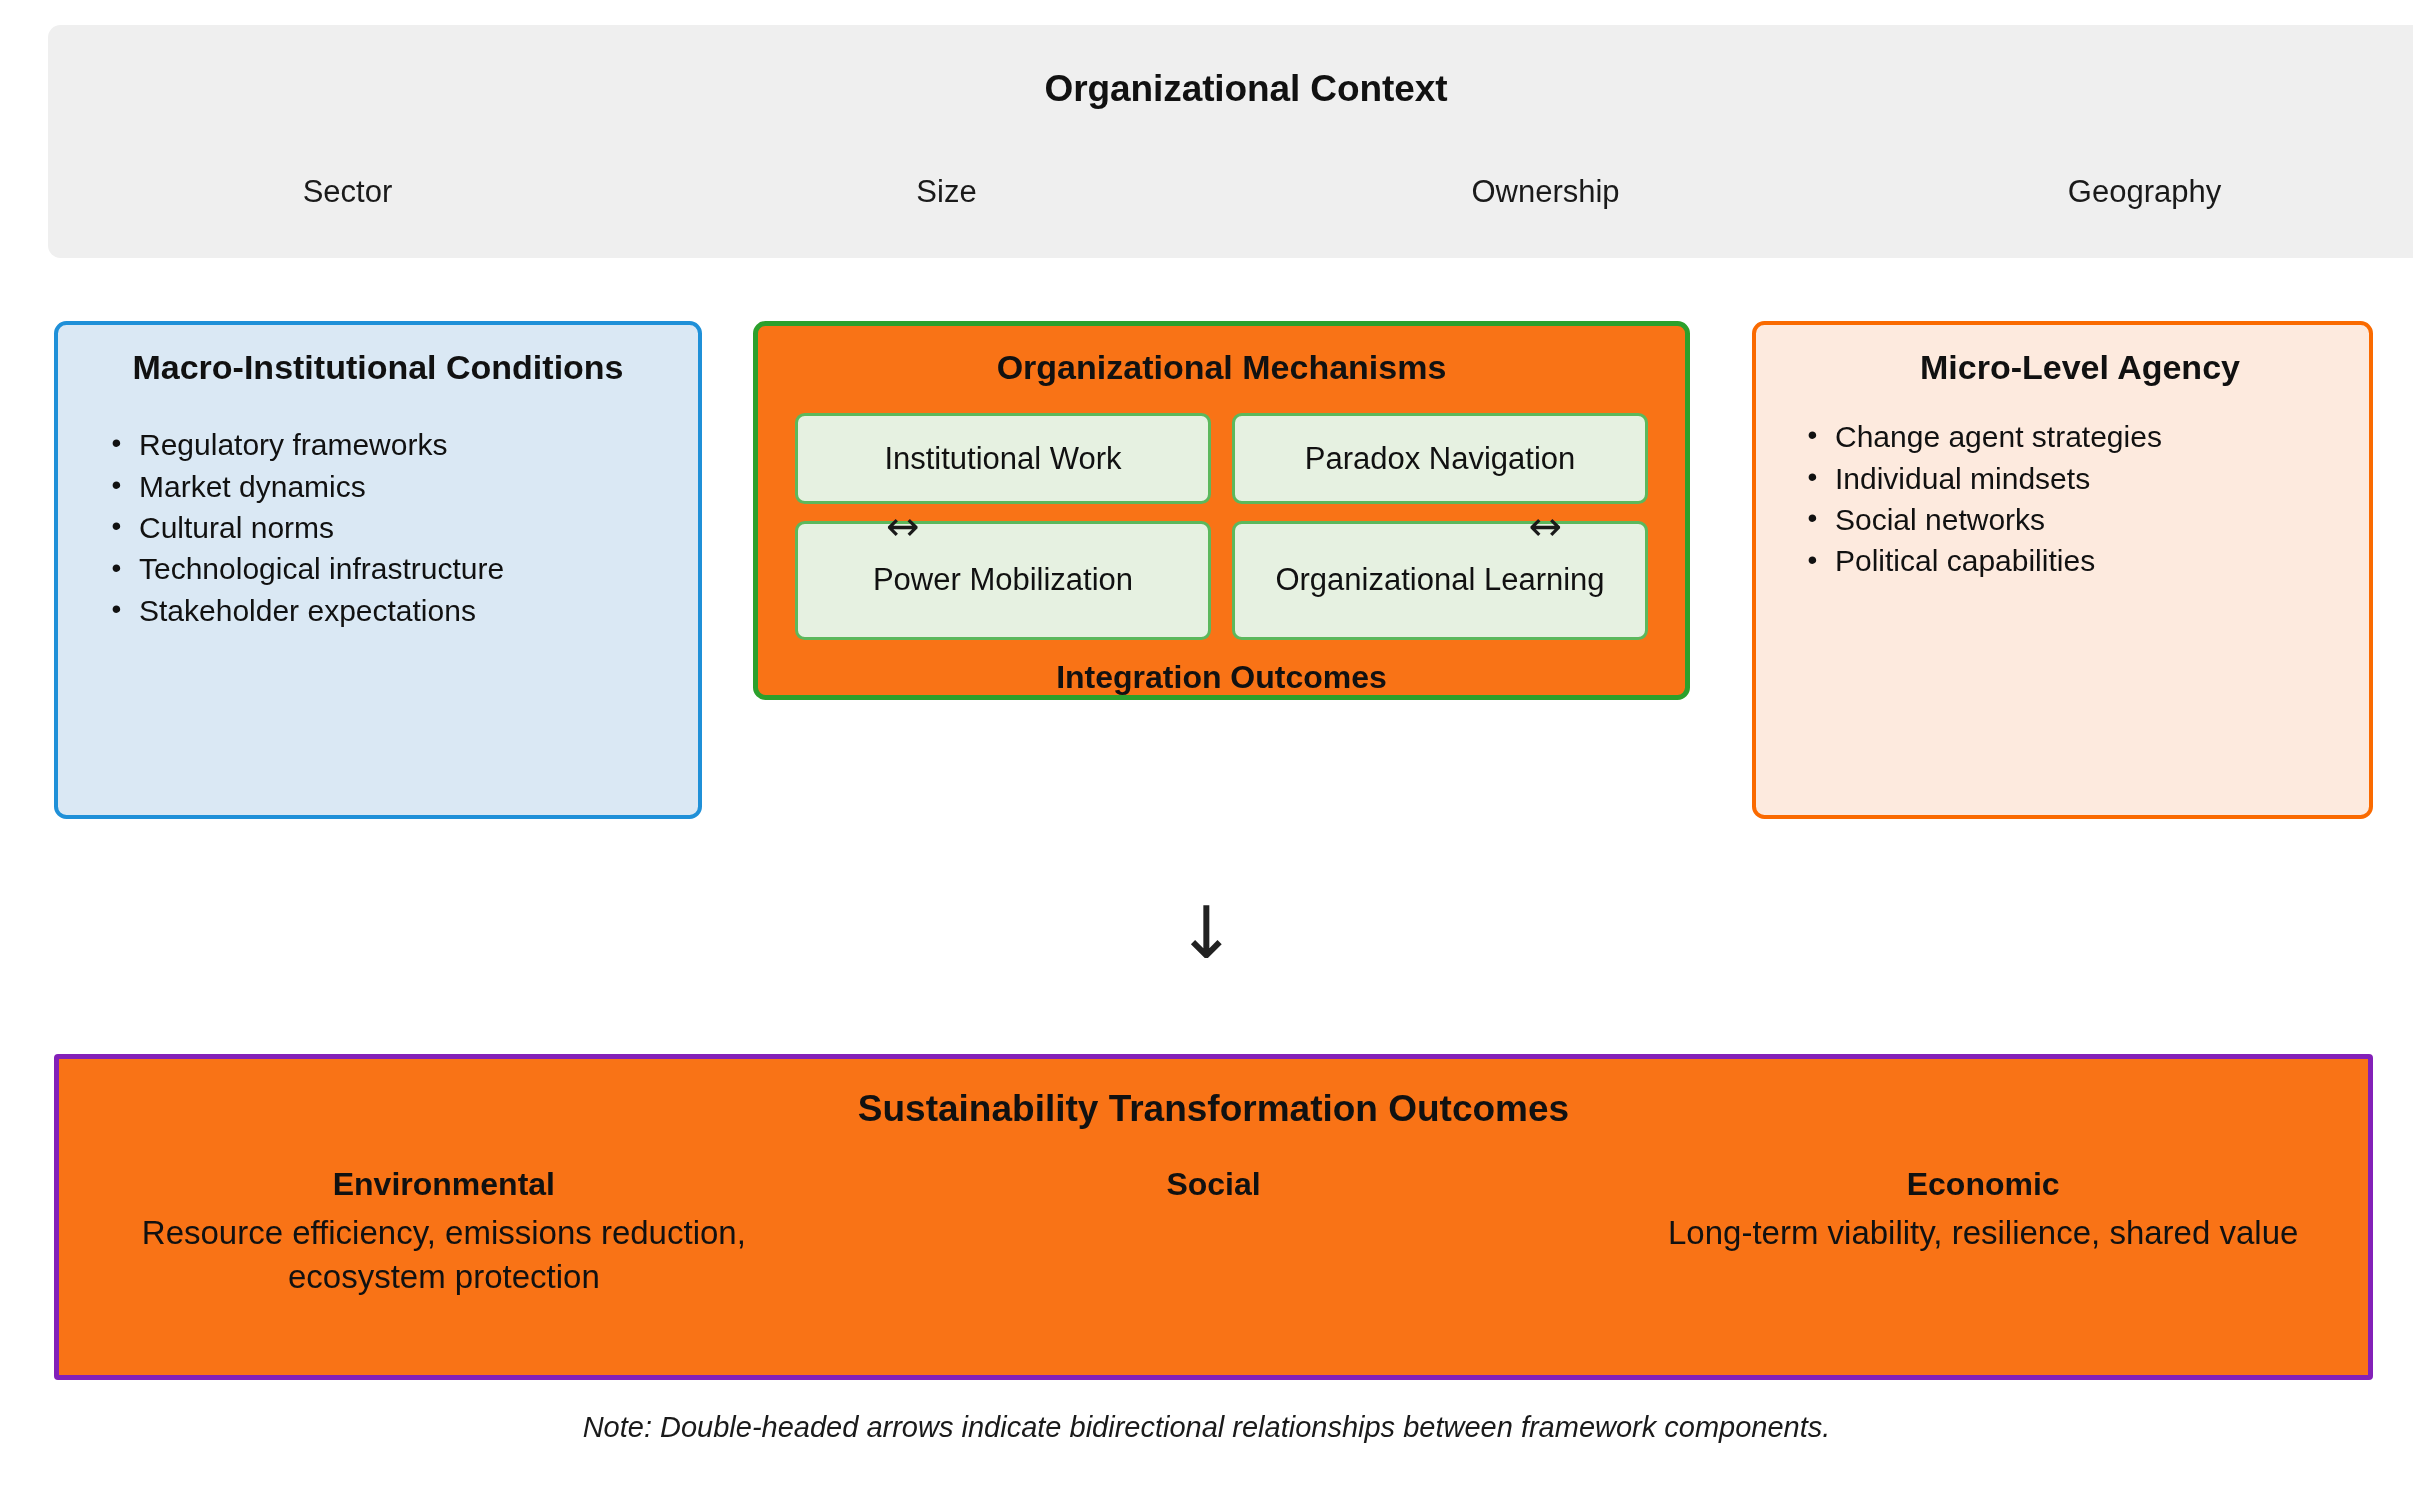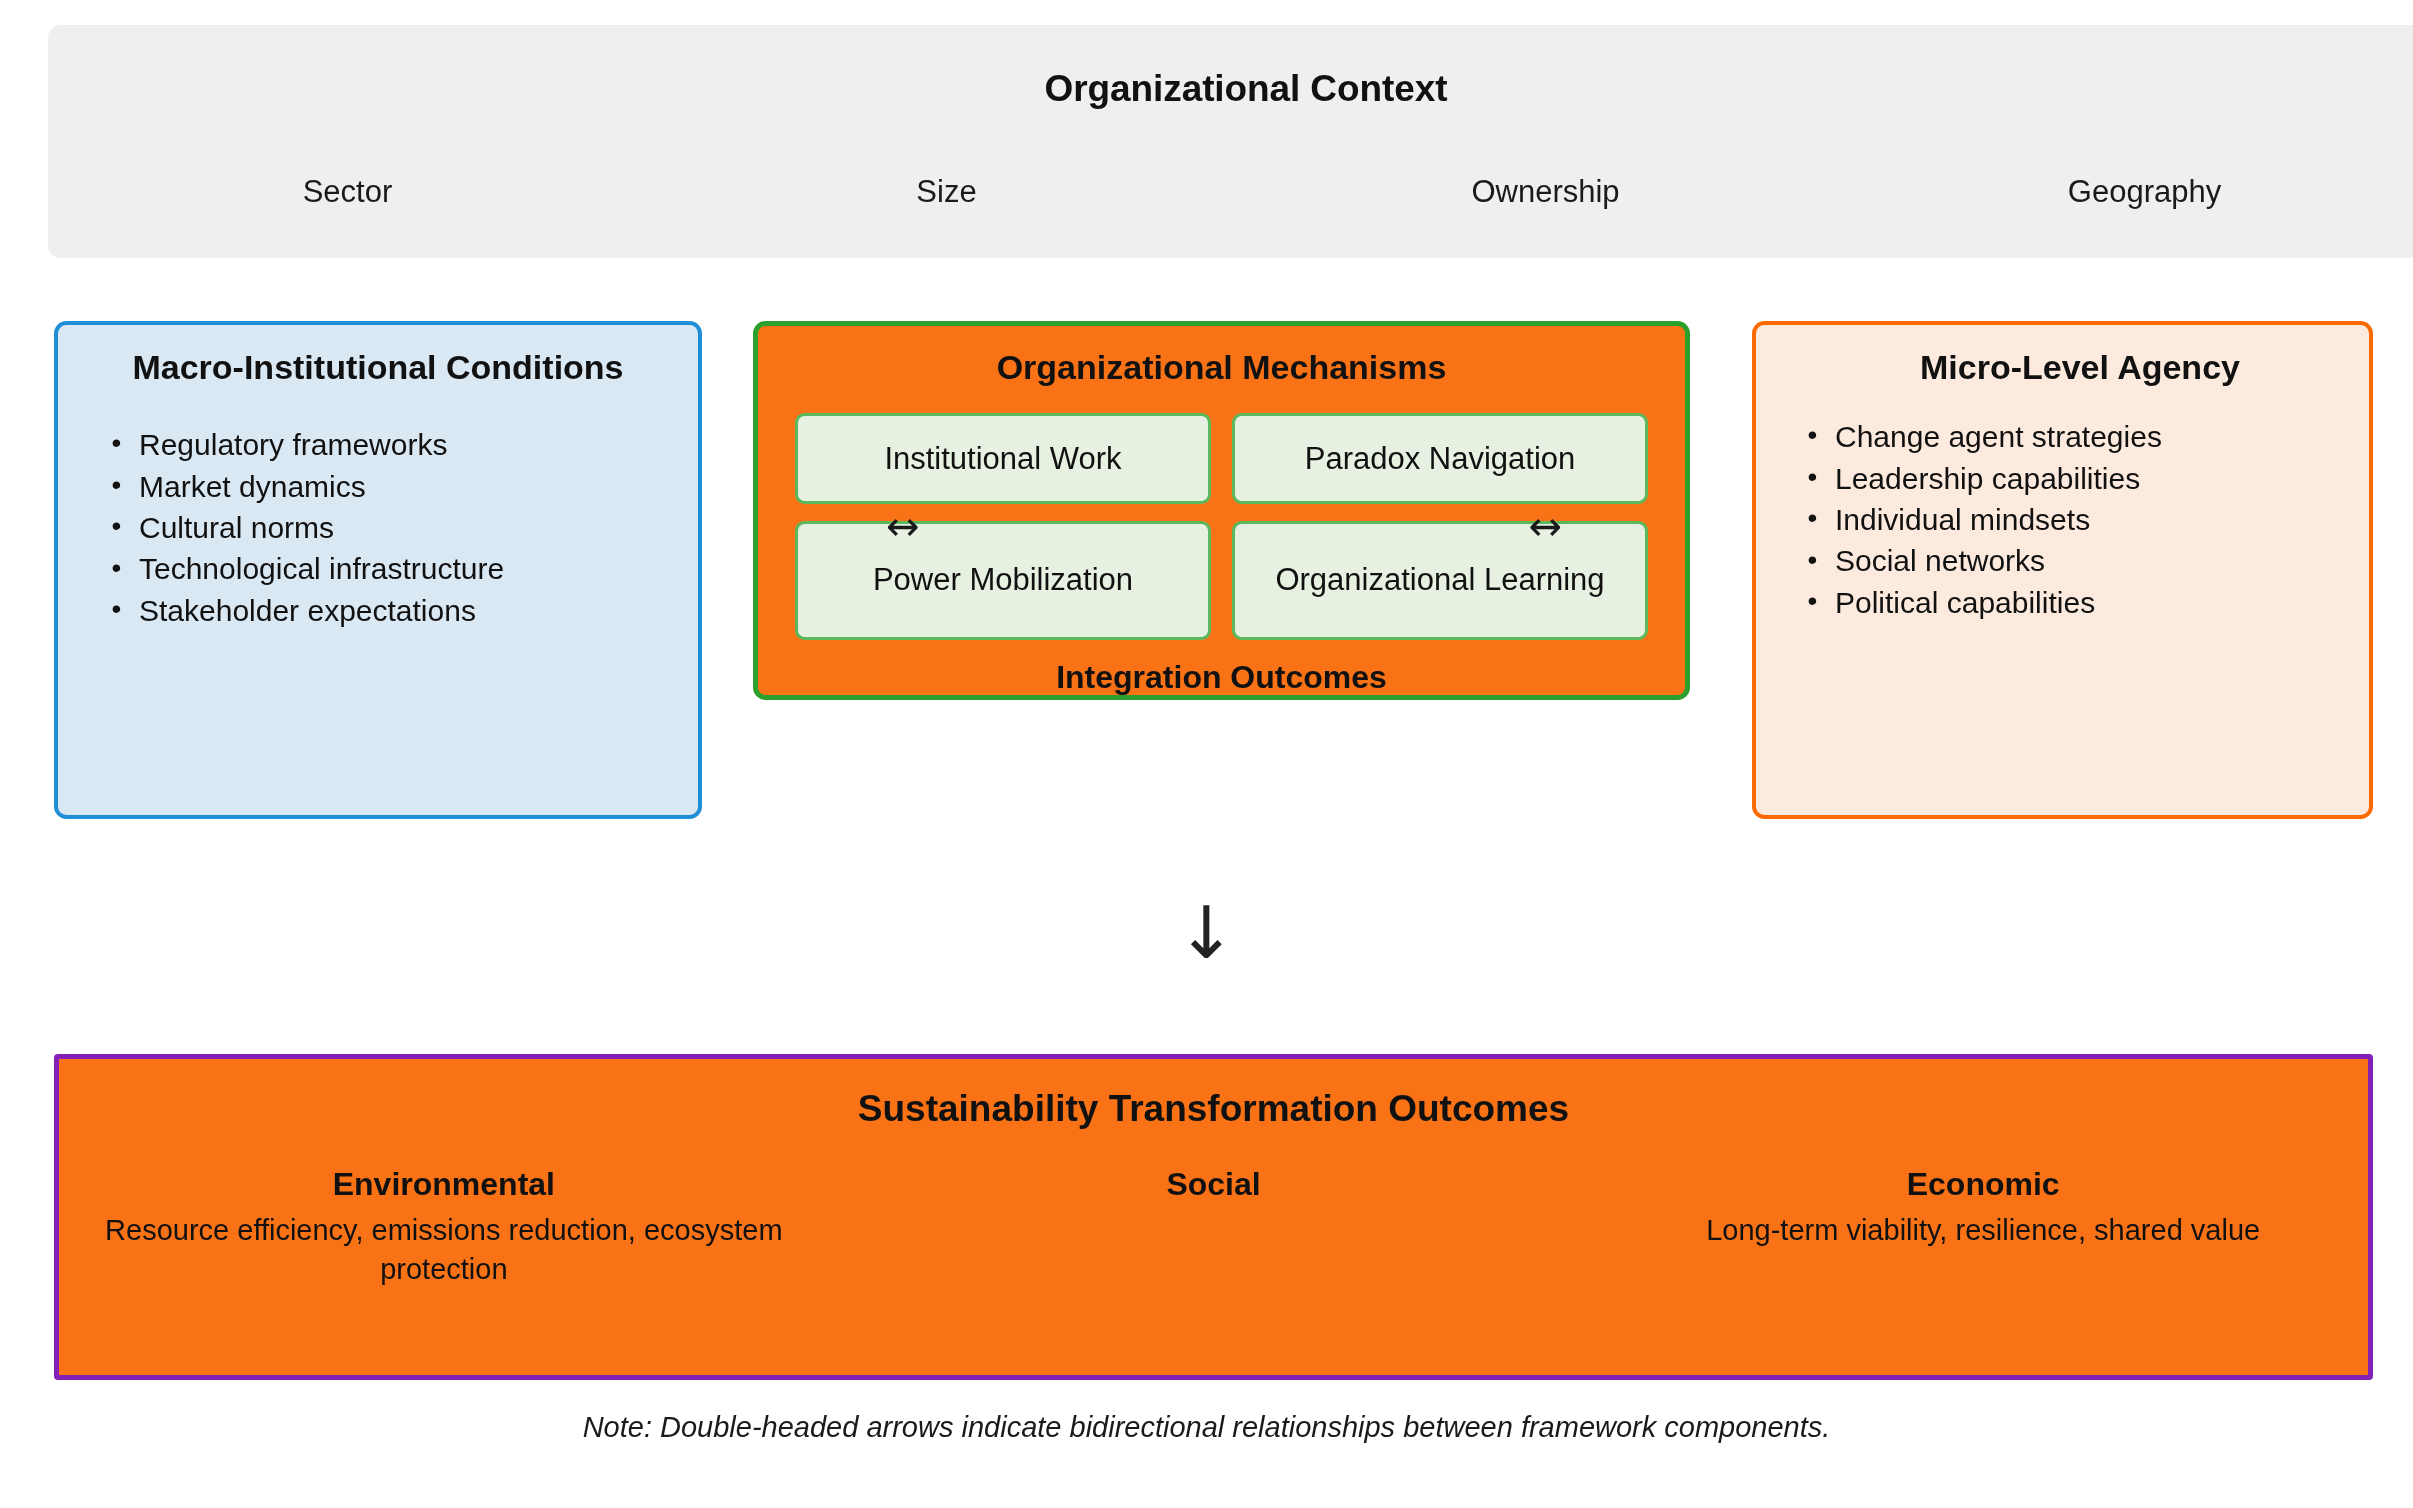--- a/index.html
+++ b/index.html
@@ -226,21 +226,21 @@
     text-align: center;
     padding: 0 28px;
     box-sizing: border-box;
   }
   .outcome-head {
     font-size: 32px;
     font-weight: bold;
     margin-bottom: 8.3px;
   }
   .outcome-desc {
-    font-size: 29px;
+    font-size: 33px;
     line-height: 1.32;
   }
 
   
   .footnote {
     position: absolute;
     left: 0;
     top: 1411px;
     width: 100%;
     text-align: center;
@@ -299,21 +299,20 @@
           </div>
         </div>
         <div class="integration-label">Integration Outcomes</div>
       </div>
     </div>
 
     <div class="panel" id="panel-micro">
       <div class="panel-title">Micro-Level Agency</div>
       <ul>
         <li>Change agent strategies</li>
-        <li>Leadership capabilities</li>
         <li>Individual mindsets</li>
         <li>Social networks</li>
         <li>Political capabilities</li>
       </ul>
     </div>
 
   </div>
 
   <div class="down-arrow">↓</div>
 

